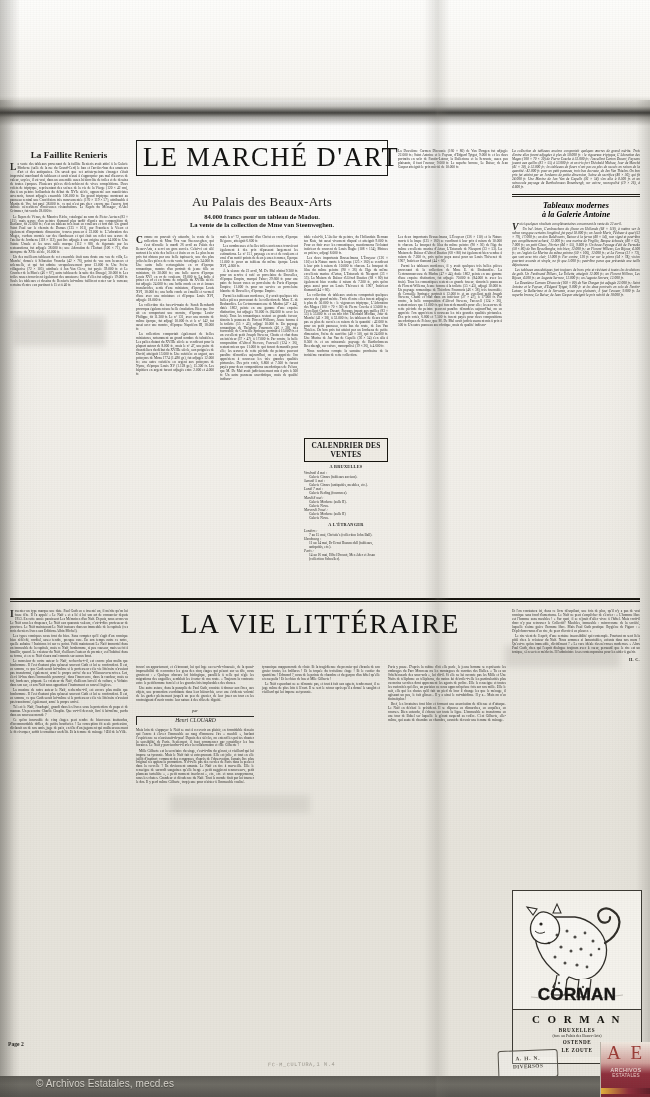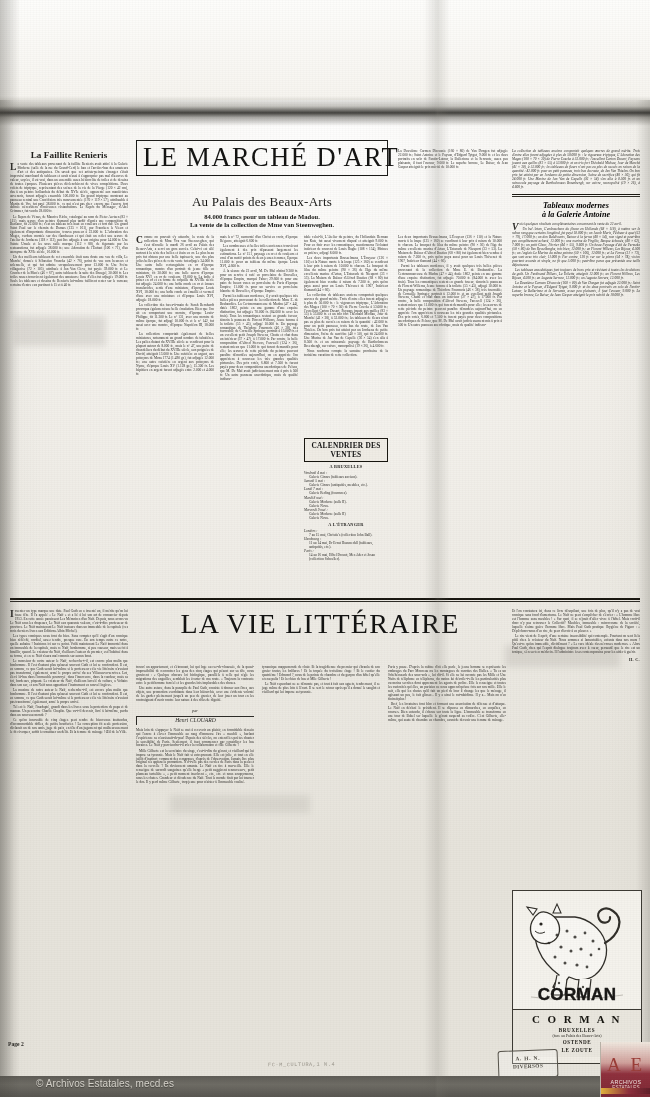--- a/index.html
+++ b/index.html
@@ -145,21 +145,21 @@
     font-family:"Liberation Sans", sans-serif;font-size:10px;color:#dedbd3;
     letter-spacing:.01em;opacity:.92;text-shadow:0 1px 1px rgba(0,0,0,.4);
   }
   #aelogo{
     position:absolute;left:600px;top:1042px;width:50px;height:55px;overflow:hidden;
     background:linear-gradient(180deg,#efe7de 0%,#cf9f9a 38%,#8e2f3c 58%,#7b2733 100%);
     border-left:1px solid #b9b3a8;
   }
   #aelogo .ae{
     text-align:center;font-family:"Liberation Serif", serif;font-size:19px;
-    letter-spacing:.16em;color:#9a3b36;margin-top:13px;line-height:20px;
+    letter-spacing:.16em;color:#9a3b36;margin-top:1px;line-height:20px;
   }
   #aelogo .t1{
     text-align:center;font-family:"Liberation Sans", sans-serif;font-size:5.4px;
     color:#f2e7e2;letter-spacing:.07em;margin-top:4px;
   }
   #aelogo .t2{
     text-align:center;font-family:"Liberation Sans", sans-serif;font-size:4.6px;
     color:#e9cfc9;letter-spacing:.05em;
   }
   #aelogo .bar{position:absolute;left:0;bottom:3px;width:50px;height:6px;

